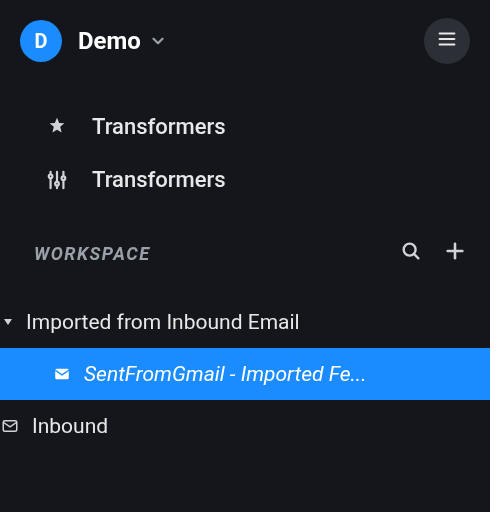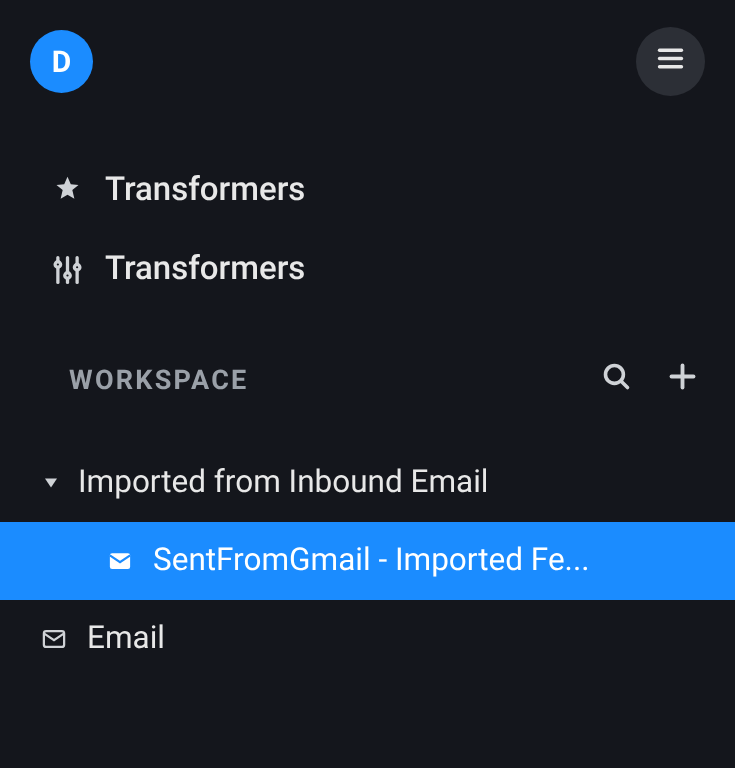--- a/index.html
+++ b/index.html
@@ -70,39 +70,40 @@
     justify-content: center;
     cursor: pointer;
   }
   
   .nav {
     padding-top: 18px;
   }
   .nav-item {
     display: flex;
     align-items: center;
-    gap: 12px;
-    padding: 14px 0 14px 32px;
+    gap: 22px;
+    padding: 14px 0 14px 44px;
     font-size: 22px;
     font-weight: 500;
     color: #e8e8e8;
     cursor: pointer;
   }
   .nav-item .icon-slot {
     width: 26px;
     display: flex;
     align-items: center;
     justify-content: center;
   }
   
   .section-header {
     display: flex;
     align-items: center;
     justify-content: space-between;
-    padding: 34px 24px 12px 46px;
+    padding: 34px 24px 12px 34px;
+    font-style: italic;
   }
   .section-title {
     font-size: 18px;
     font-weight: 700;
     letter-spacing: 1.5px;
     color: #9aa0a8;
   }
   .section-actions {
     display: flex;
     align-items: center;
@@ -146,32 +147,40 @@
     display: flex;
     justify-content: center;
     align-items: center;
     margin-right: 12px;
     flex-shrink: 0;
   }
   .tree-row .label {
     overflow: hidden;
     text-overflow: ellipsis;
   }
-  .depth-0 { padding-left: 26px; }
-  .depth-1 { padding-left: 70px; }
+  .depth-0 { }
+  .depth-1 { padding-left: 52px; font-style: italic; }
 </style>
 </head>
 <body>
 
 <div class="sidebar">
 
   <div class="header">
     <div class="header-left">
       <div class="avatar">
         <span>D</span>
+      </div>
+      <div style="display:flex;align-items:center;">
+        <span class="workspace-name">Demo</span>
+        <span class="chevron-down">
+          <svg width="18" height="18" viewBox="0 0 24 24" fill="none" stroke="#9aa0a8" stroke-width="3" stroke-linecap="round" stroke-linejoin="round">
+              <polyline points="6 9 12 15 18 9"></polyline>
+            </svg>
+        </span>
       </div>
     </div>
     <div class="menu-btn">
       <span>
         <svg width="22" height="22" viewBox="0 0 24 24" fill="none" stroke="#e8e8e8" stroke-width="2.4" stroke-linecap="round">
             <line x1="4" y1="6" x2="20" y2="6"></line>
             <line x1="4" y1="12" x2="20" y2="12"></line>
             <line x1="4" y1="18" x2="20" y2="18"></line>
           </svg>
       </span>
@@ -245,17 +254,17 @@
       <span class="label">SentFromGmail - Imported Fe...</span>
     </div>
 
     <div class="tree-row depth-0">
       <span class="row-icon">
         <svg width="18" height="18" viewBox="0 0 24 24" fill="none" stroke="#cfd2d6" stroke-width="2">
             <rect x="3" y="5" width="18" height="14" rx="2"></rect>
             <polyline points="3,7 12,13 21,7"></polyline>
           </svg>
       </span>
-      <span class="label">Email</span>
+      <span class="label">Inbound</span>
     </div>
   </div>
 </div>
 <div class="right-edge"></div>
 
 </body></html>

